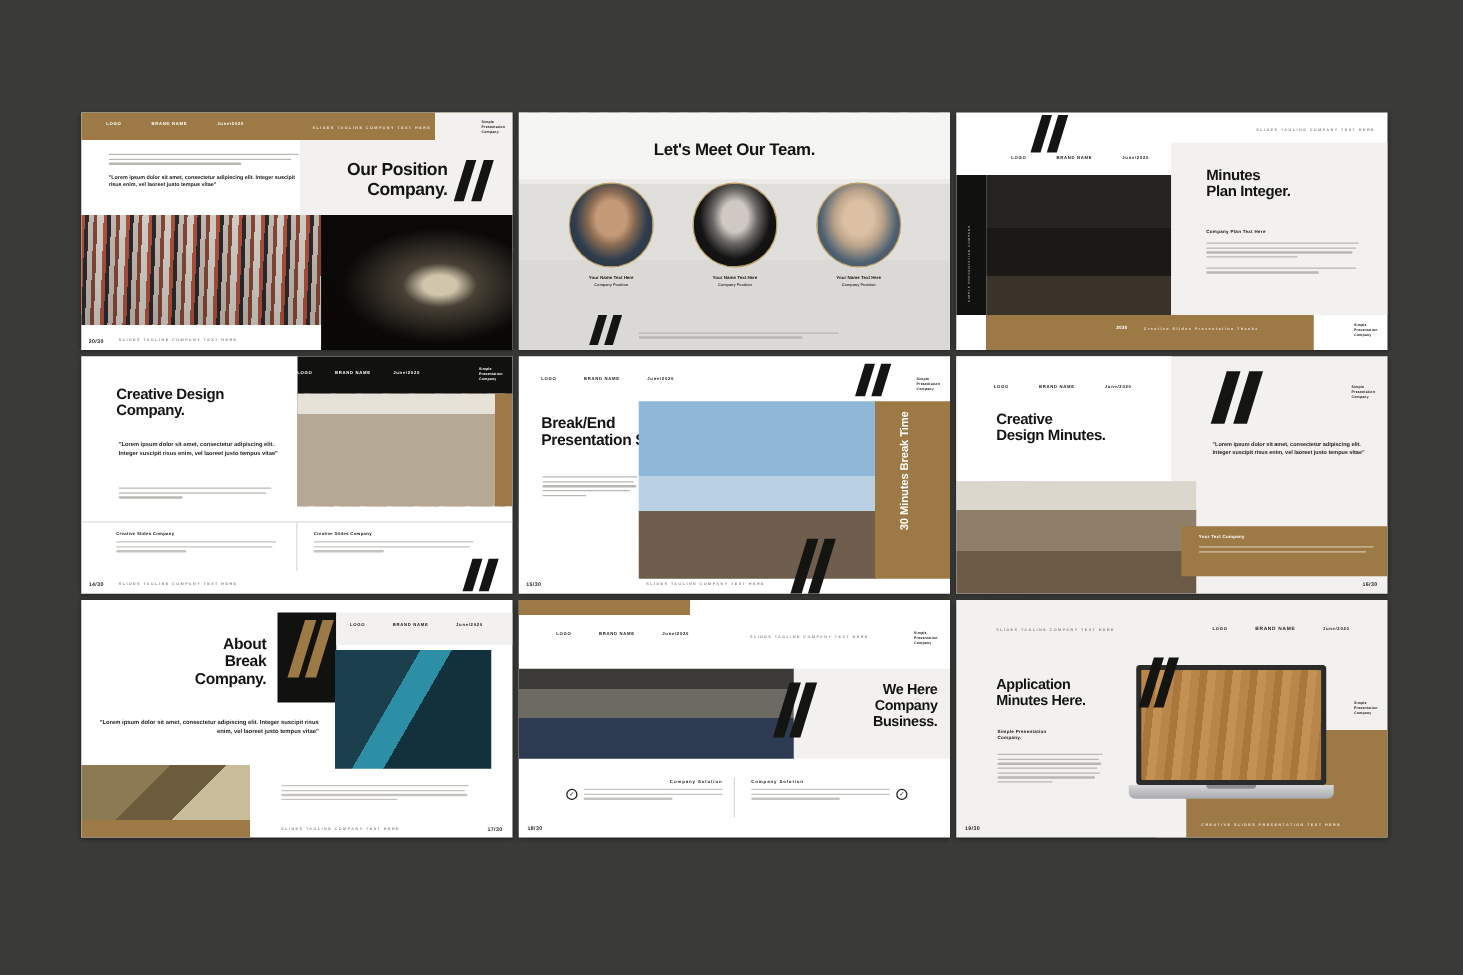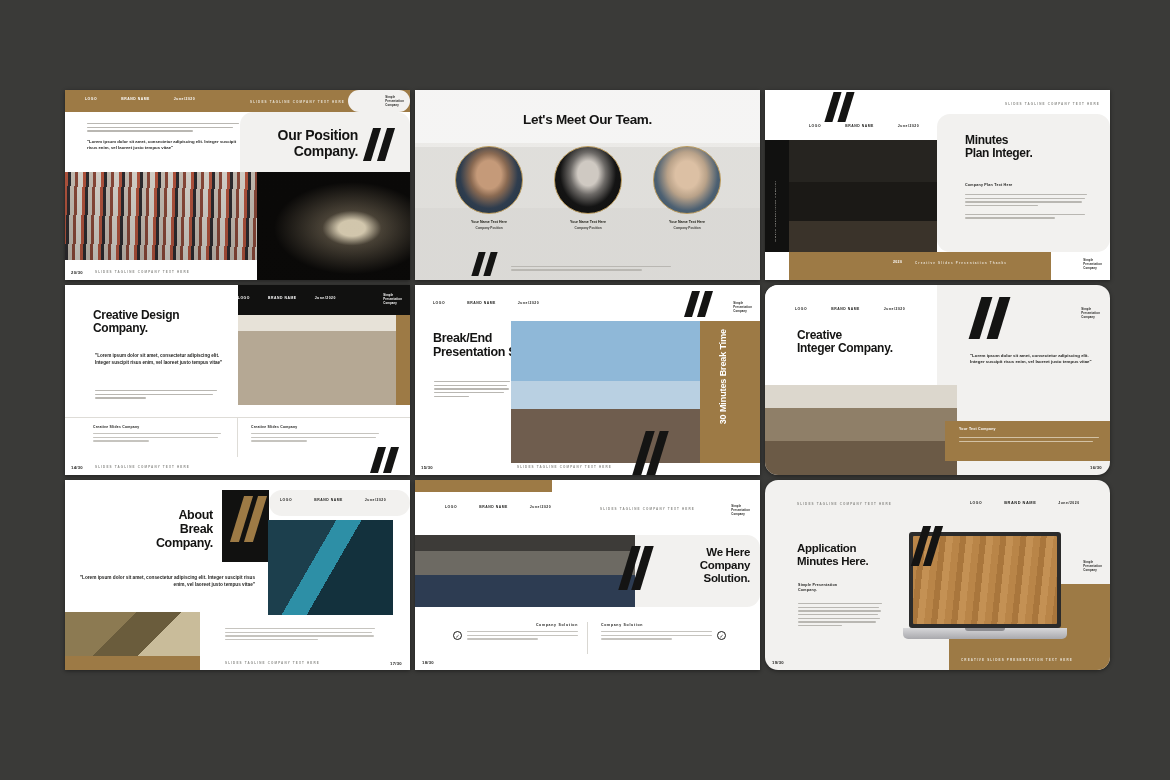--- a/index.html
+++ b/index.html
@@ -18,21 +18,21 @@
     column-gap:5px; row-gap:5px;
   }
   .slide {
     position:relative; overflow:hidden;
     background:#ffffff;
     box-shadow:0 1px 4px rgba(0,0,0,.45);
   }
   
   .gold { background:#9d7a45; }
   .dark { background:#111110; }
-  .offwhite { background:#f2f1ef;border-radius:13px; }
+  .offwhite { background:#f2f1ef; }
   .navrow { display:flex; align-items:center; gap:26px; }
   .nav-item { font-size:3.4px; font-weight:700; letter-spacing:.55px; color:#1a1a18; white-space:nowrap; }
   .nav-item.light { color:#fff; }
   .tagline { font-size:3px; letter-spacing:1.15px; color:#8a8a86; white-space:nowrap; font-weight:600;}
   .tagline.light { color:#e8e2d6; }
   .brandblock { font-size:2.8px; line-height:1.45; font-weight:700; color:#1a1a18; letter-spacing:.15px; }
   .brandblock.light { color:#fff; }
   .pagenum { font-size:4.2px; font-weight:800; color:#1a1a18; letter-spacing:.3px; }
   .pagenum.light{color:#fff;}
   .h1 { font-weight:800; color:#141413; letter-spacing:-0.3px; line-height:1.12; }
@@ -305,21 +305,21 @@
 
   <div class="slide offwhite">
     <div style="position:absolute;left:0;top:0;width:172px;height:100px;background:#ffffff;"></div>
     <div class="navrow" style="position:absolute;left:30px;top:22px;gap:24px;">
       <span class="nav-item">LOGO</span>
       <span class="nav-item">BRAND NAME</span>
       <span class="nav-item">June/2020</span>
     </div>
     <div class="h1" style="position:absolute;left:32px;top:44px;font-size:12px;width:160px;">
       <div>Creative</div>
-      <div>Integer Company.</div>
+      <div>Design Minutes.</div>
     </div>
 
     <div class="slash" style="left:208px;top:12px;width:38px;height:42px;">
       <i style="left:2px;top:0;width:11px;height:42px;background:#141413;"></i>
       <i style="left:20px;top:0;width:11px;height:42px;background:#141413;"></i>
     </div>
     <div class="brandblock" style="position:absolute;right:10px;top:22px;">
       <div>Simple</div>
       <div>Presentation</div>
       <div>Company</div>
@@ -386,21 +386,21 @@
 
     <div class="offwhite" style="position:absolute;left:0;top:55px;width:345px;height:72px;"></div>
     <div class="photo ph-sewing" style="left:0;top:55px;width:220px;height:72px;"></div>
     <div class="slash" style="left:208px;top:66px;width:28px;height:44px;">
       <i style="left:2px;top:0;width:9px;height:44px;background:#141413;"></i>
       <i style="left:15px;top:0;width:9px;height:44px;background:#141413;"></i>
     </div>
     <div class="h1" style="position:absolute;right:10px;top:66px;font-size:11.5px;width:130px;text-align:right;">
       <div>We Here</div>
       <div>Company</div>
-      <div>Solution.</div>
+      <div>Business.</div>
     </div>
 
     <div style="position:absolute;left:172px;top:142px;width:1px;height:32px;background:#d9d7d2;"></div>
 
     <div style="position:absolute;left:38px;top:143px;width:125px;">
       <div class="subhead" style="font-size:3.5px;letter-spacing:.7px;text-align:right;margin-bottom:4px;">Company Solution</div>
       <div style="display:flex;gap:5px;align-items:flex-start;">
         <span class="check" style="width:9px;height:9px;font-size:5px;flex:0 0 auto;">✓</span>
         <span style="flex:1 1 auto;">
           <span style="display:block" class="ln sm"></span>

